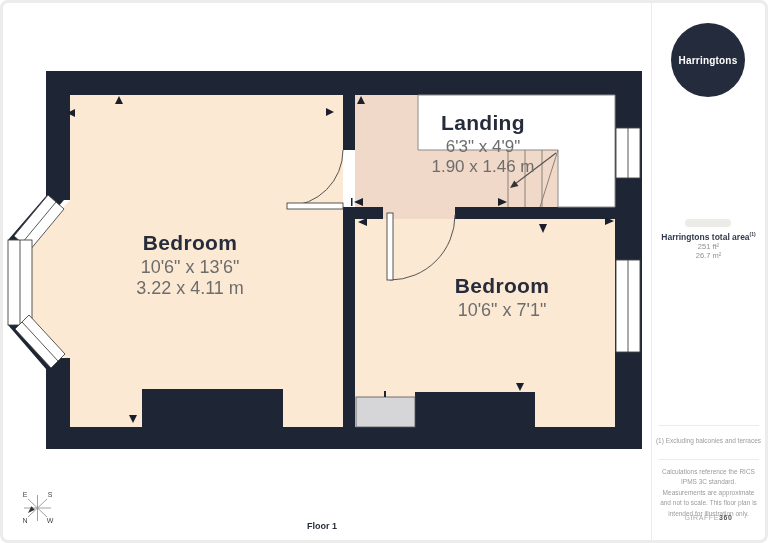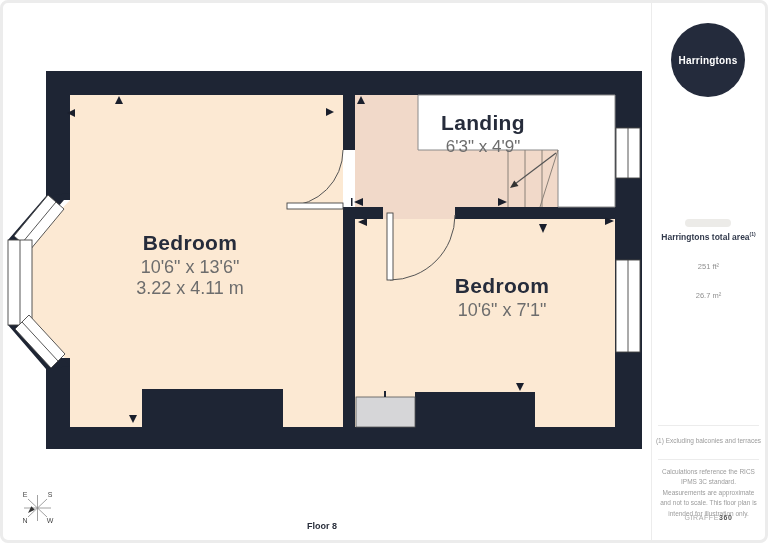--- a/index.html
+++ b/index.html
@@ -26,21 +26,21 @@
   .sidebar{position:absolute;left:651px;top:0;width:113px;height:543px;background:#fff;
            border-left:1px solid var(--frame);z-index:20;}
   .logo{position:absolute;left:19px;top:23px;width:74px;height:74px;border-radius:50%;
         background:var(--logo_bg);display:flex;align-items:center;justify-content:center;}
   .logo span{color:#fff;font-size:10px;font-weight:bold;letter-spacing:.2px;}
   .ghost-bar{position:absolute;left:33px;top:219px;width:46px;height:8px;border-radius:4px;
              background:#ecebe8;}
   .area-block{position:absolute;left:0;top:231px;width:113px;text-align:center;}
   .area-title{font-size:8.5px;font-weight:bold;color:#333b4d;}
   .area-title sup{font-size:5px;}
-  .area-val{font-size:7.5px;color:#909090;margin-top:20px;}
+  .area-val{font-size:7.5px;color:#909090;margin-top:0;}
   .sb-divider{position:absolute;left:6px;width:101px;border-top:1px solid var(--frame);}
   .footnote{position:absolute;left:0;top:437px;width:113px;text-align:center;
             font-size:6.5px;color:var(--muted);}
   .disclaimer{position:absolute;left:7px;top:467px;width:99px;text-align:center;
               font-size:6.5px;line-height:1.6;color:var(--muted);}
   .giraffe{position:absolute;left:0;top:514px;width:113px;text-align:center;
            font-size:7px;letter-spacing:.6px;}
   .giraffe .g1{color:#aaaaaa;}
   .giraffe .g2{color:#555;font-weight:bold;}
 </style>
@@ -154,24 +154,25 @@
     <div class="room-name">Bedroom</div>
     <div class="room-dims">
       <div>10'6" x 7'1"</div>
     </div>
   </div>
 
   <div class="room-label" style="left:483px;top:111px;text-align:center;">
     <div class="room-name">Landing</div>
     <div class="room-dims small">
       <div>6'3" x 4'9"</div>
+      <div>1.90 x 1.46 m</div>
     </div>
   </div>
 
-  <div class="floor-label">Floor 8</div>
+  <div class="floor-label">Floor 1</div>
 
   <div class="sidebar">
     <div class="logo">
       <span>Harringtons</span>
     </div>
 
     <div class="ghost-bar"></div>
 
     <div class="area-block">
       <div class="area-title">

